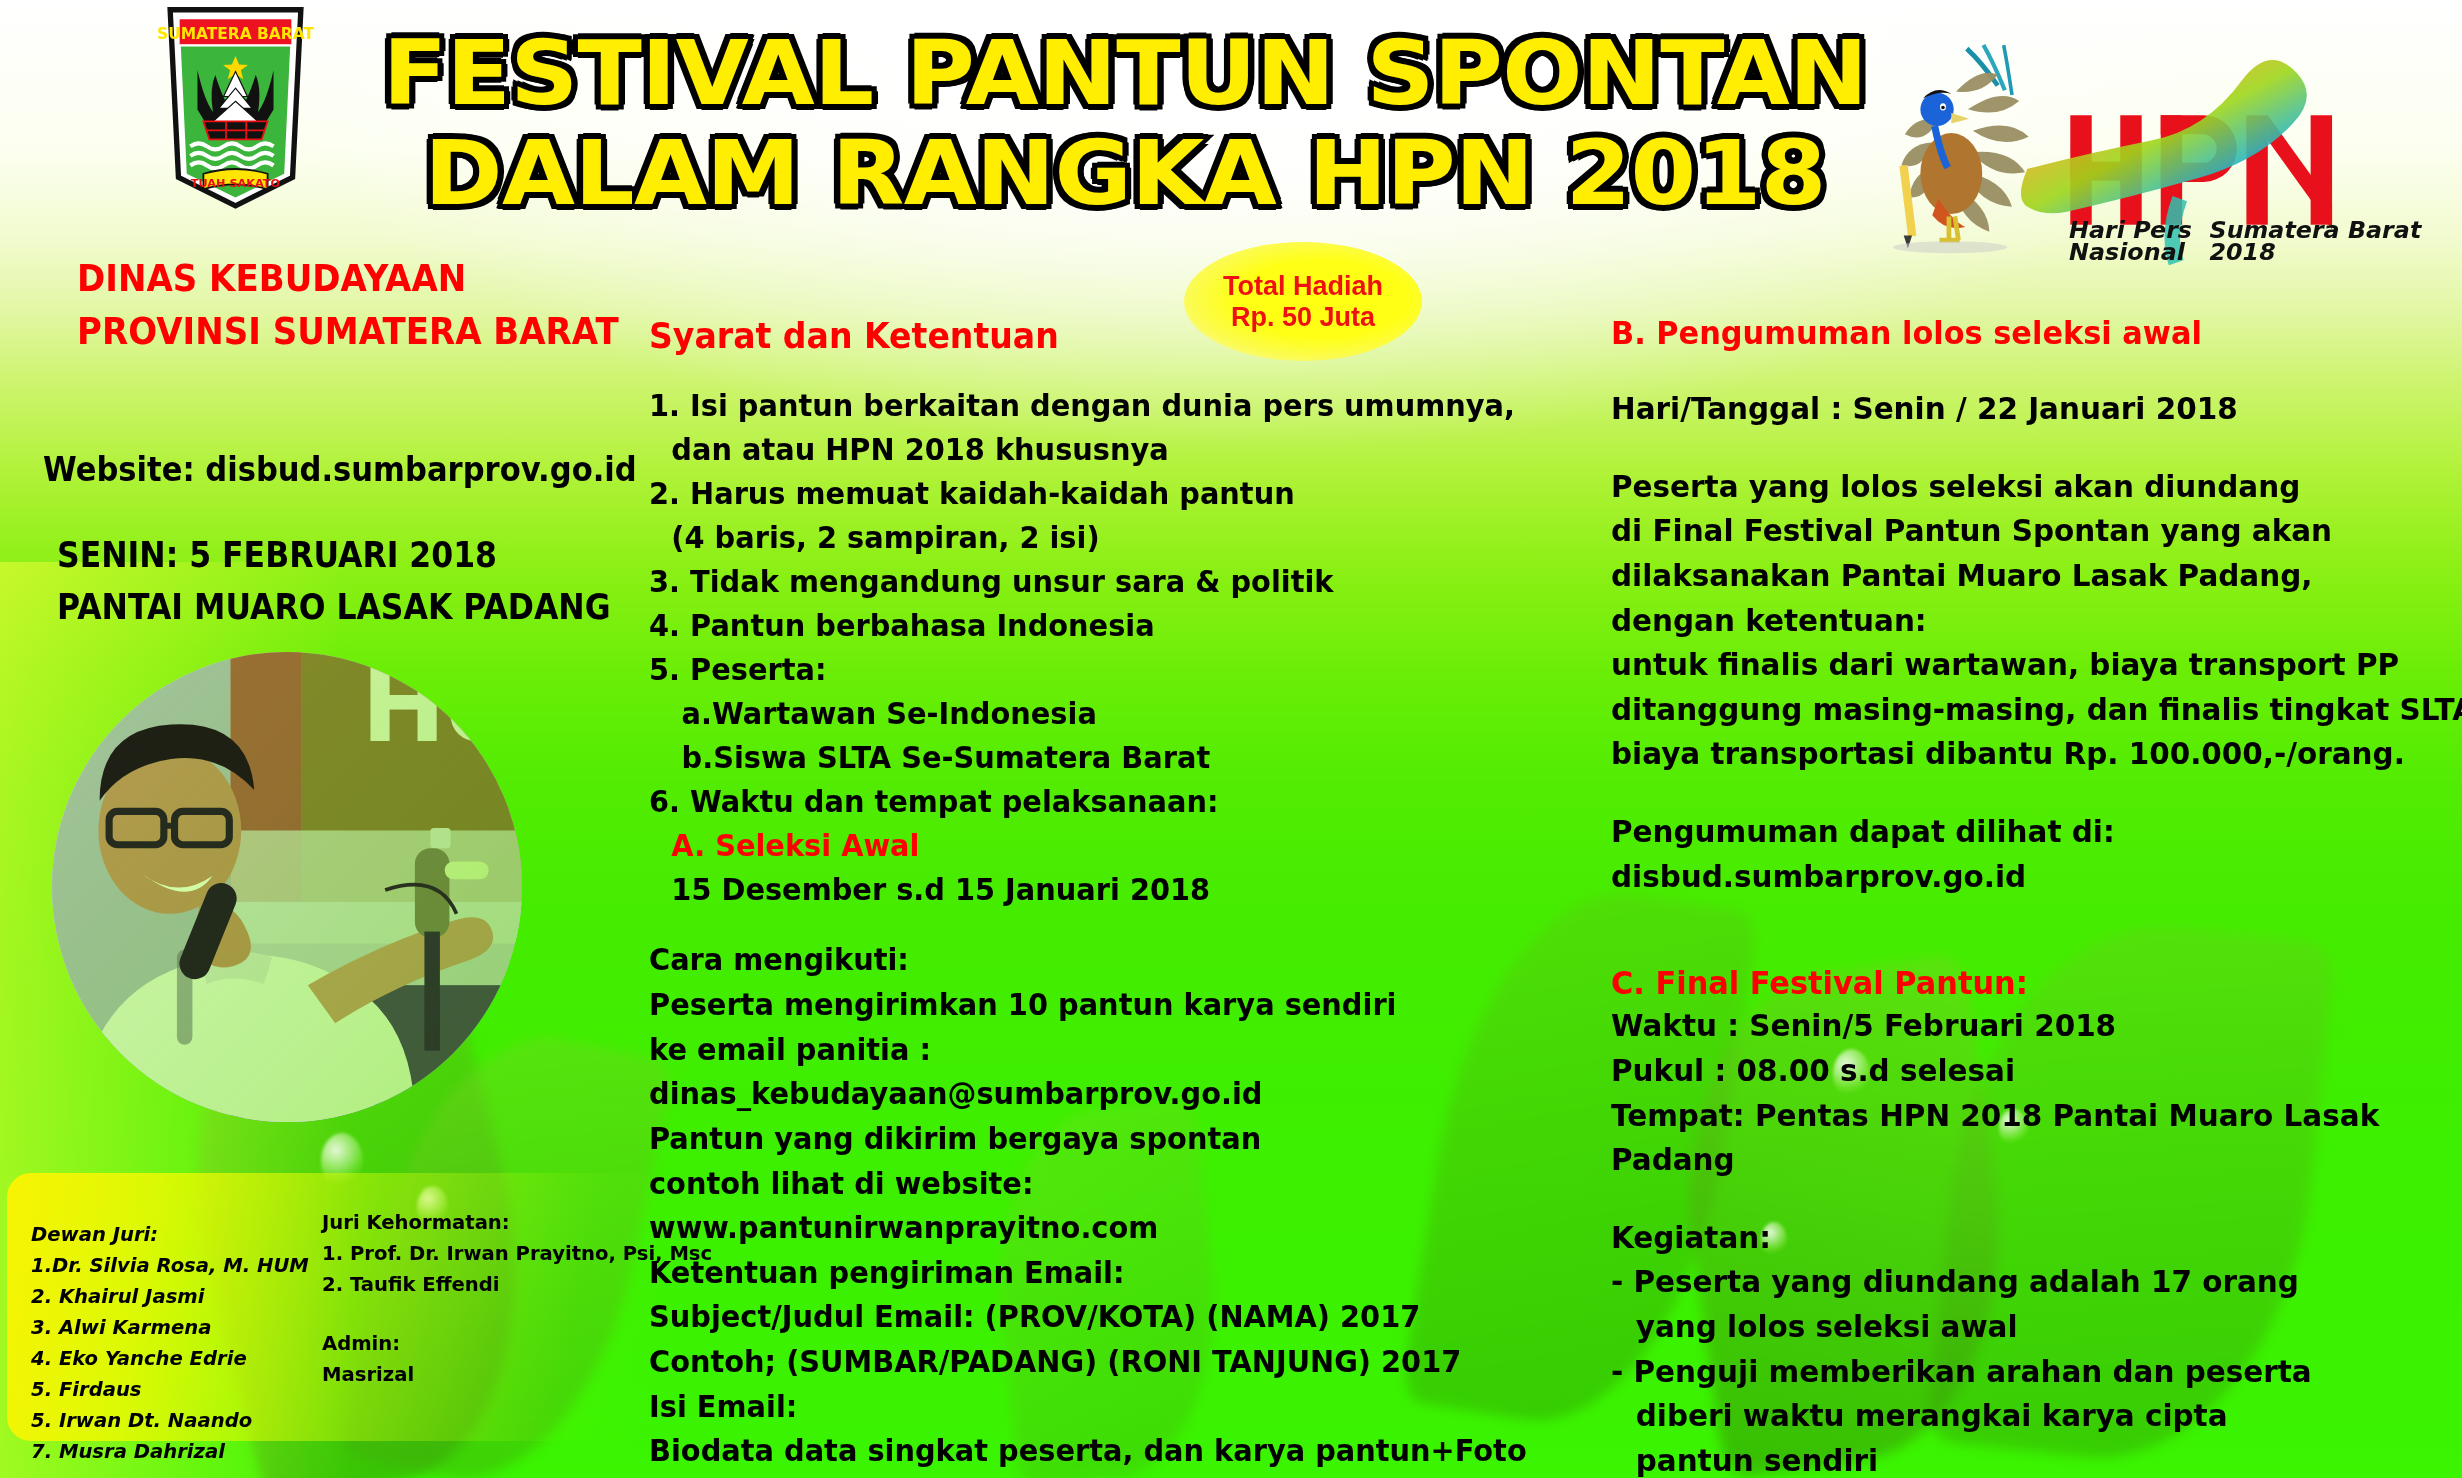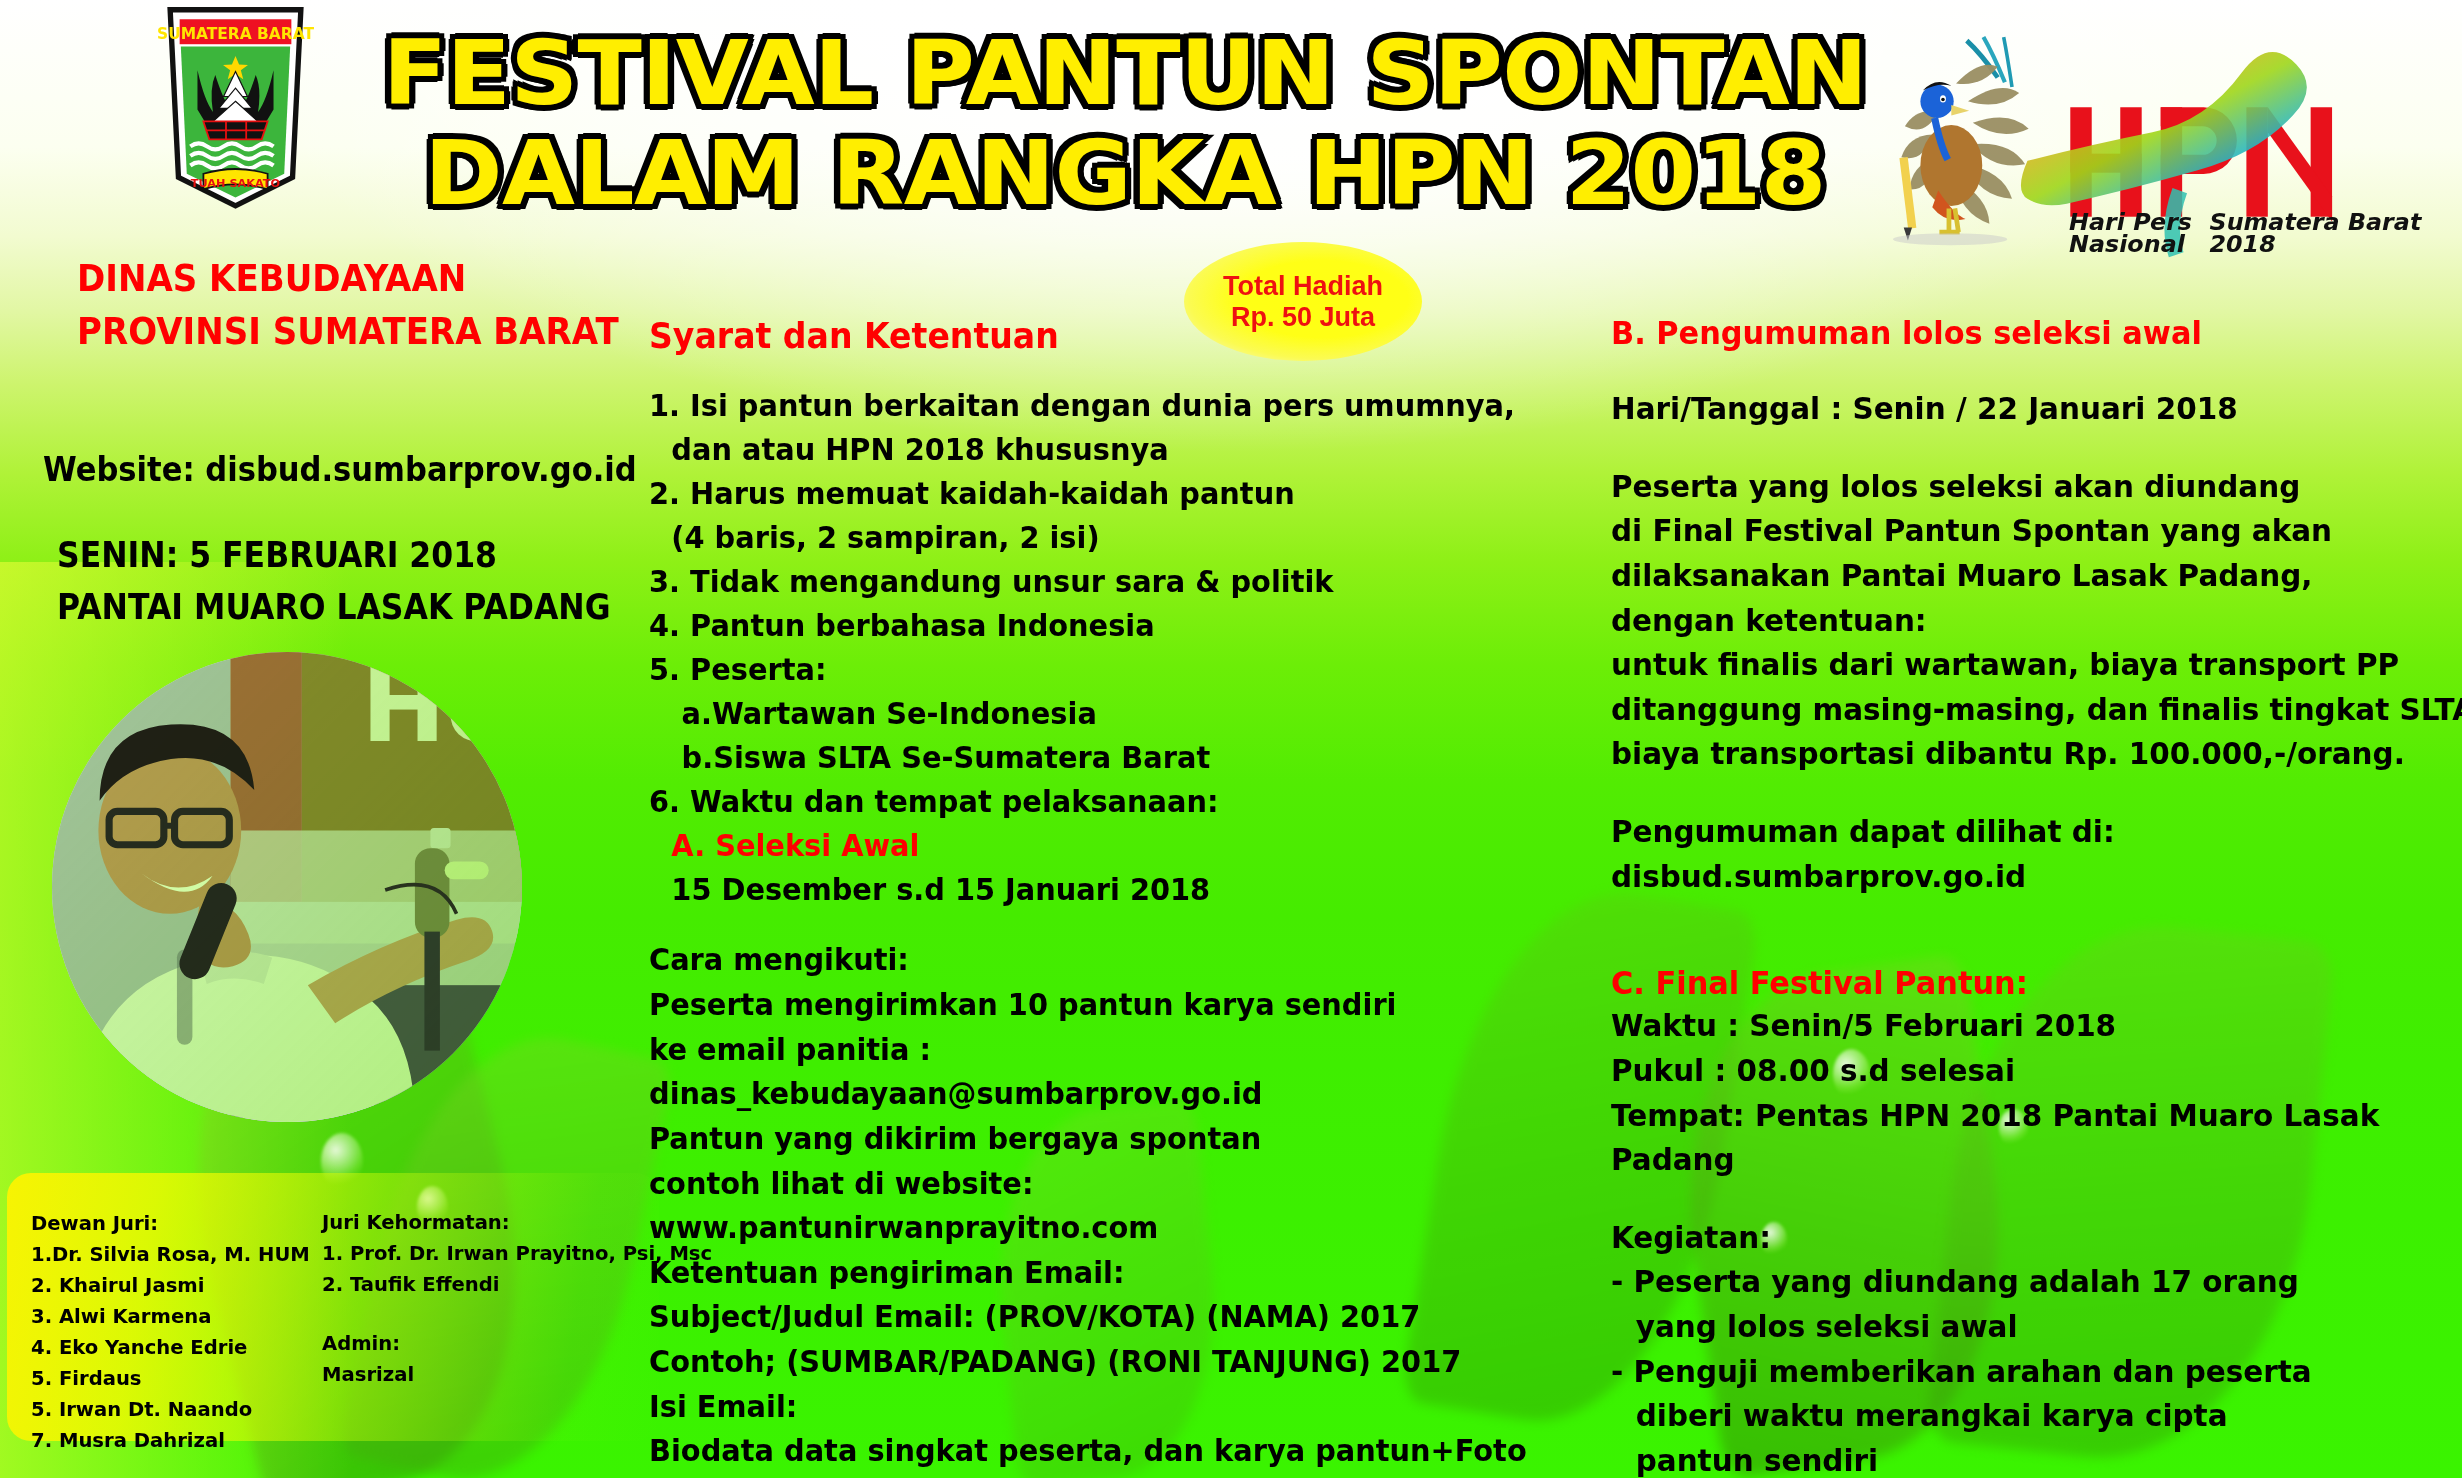--- a/index.html
+++ b/index.html
@@ -49,21 +49,21 @@
     color:#ffee00;letter-spacing:-0.6px;
     -webkit-text-stroke:8.3px #000;
     paint-order:stroke fill;
     text-shadow:
       4.8px 4.8px 0 #000, -4.8px 4.8px 0 #000, 4.8px -4.8px 0 #000, -4.8px -4.8px 0 #000,
       0 6px 0 #000, 6px 0 0 #000, 0 -6px 0 #000, -6px 0 0 #000;
     transform:scaleX(1.06);
   }
   .title .ln{display:block;white-space:nowrap;}
 
-  .hpn-logo{position:absolute;right:30px;top:12px;width:583px;height:250px;text-align:center;}
+  .hpn-logo{position:absolute;right:30px;top:20px;width:583px;height:250px;text-align:center;}
   .hpn-logo svg{width:100%;height:100%;display:block;}
 
   
   .org{position:absolute;left:77px;top:253px;width:536px;
     color:#ff0000;font-weight:bold;font-size:37px;line-height:1.42;
     font-family:"DejaVu Sans","Liberation Sans",sans-serif;transform:scaleX(.92);transform-origin:left center;}
   .org .ln{display:block;white-space:nowrap;}
 
   .website{position:absolute;left:43px;top:449px;width:583px;
     color:#000;font-weight:bold;font-size:34px;
@@ -75,21 +75,21 @@
   .when .ln{display:block;white-space:nowrap;}
 
   .photo{position:absolute;left:52px;top:652px;width:470px;height:470px;border-radius:50%;overflow:hidden;}
   .photo .tint{position:absolute;inset:0;background:linear-gradient(135deg, rgba(160,255,40,.30), rgba(120,240,20,.55));mix-blend-mode:multiply;}
 
   
   .jury-panel{position:absolute;left:7.1px;top:1173px;width:652px;height:268px;border-radius:24px;
     background:linear-gradient(100deg, rgba(255,243,0,.92) 0%, rgba(243,250,0,.80) 22%, rgba(200,250,10,.45) 55%, rgba(140,245,20,.08) 85%, rgba(120,240,20,0) 100%);}
   .jury{position:absolute;left:31px;top:1208px;width:631px;color:#000;
     font-family:"DejaVu Sans","Liberation Sans",sans-serif;font-weight:bold;font-size:19.6px;line-height:1.58;}
-  .jury .colA{position:absolute;left:0;top:1px;width:280px;}
+  .jury .colA{position:absolute;left:0;top:12px;width:280px;font-style:italic;}
   .jury .colB{position:absolute;left:291px;top:0;width:345px;}
   .jury .ln{display:block;white-space:nowrap;}
   .jury .gap{display:block;height:28.6px;}
 
   
   .prize{position:absolute;left:1184px;top:242px;width:238px;height:119px;border-radius:50%;
     background:radial-gradient(ellipse at 58% 48%, #ffff12 0%, #ffff16 44%, #fbfb52 68%, #f6fbad 86%, rgba(250,253,225,0) 100%);
     display:flex;flex-direction:column;align-items:center;justify-content:center;}
   .prize .ln{display:block;color:#ee1111;font-weight:bold;font-size:27px;line-height:1.12;
     font-family:"Liberation Sans","DejaVu Sans",sans-serif;white-space:nowrap;}

